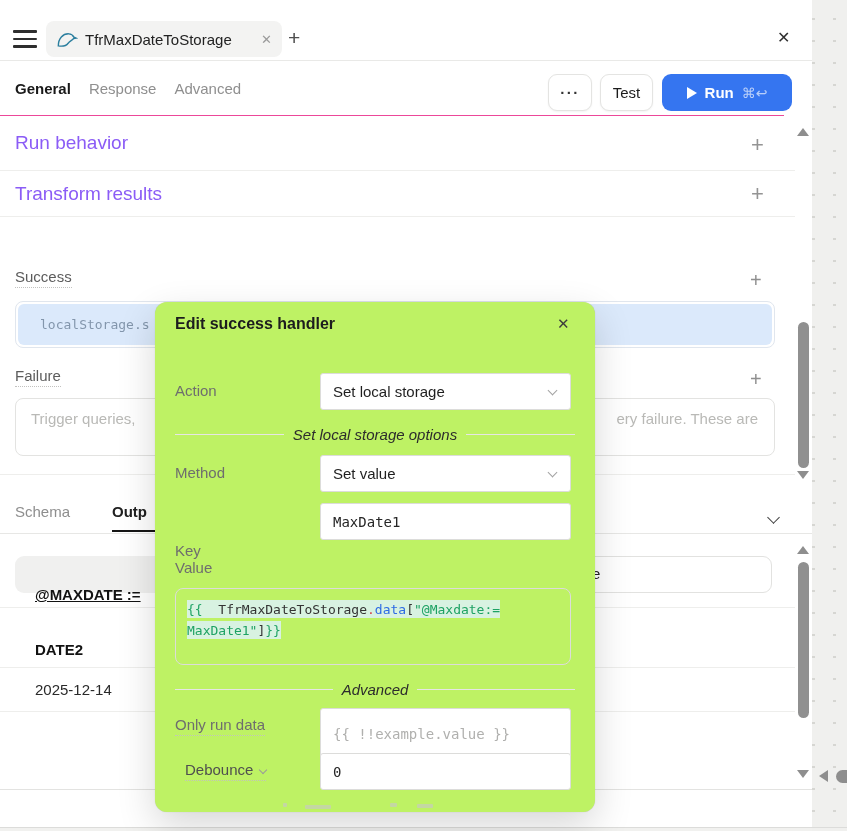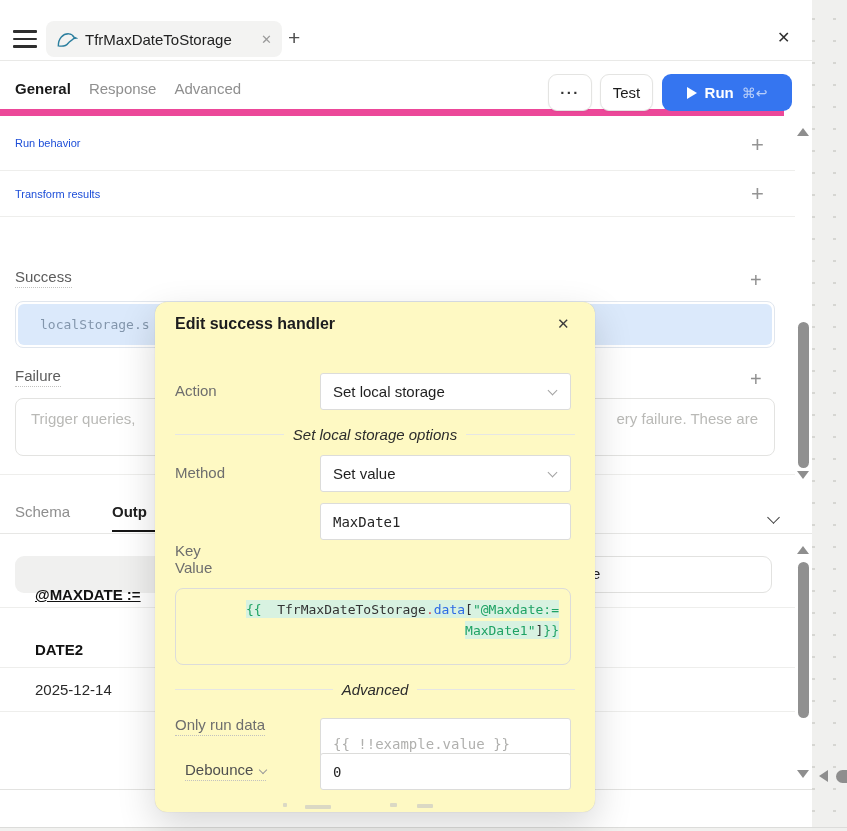--- a/index.html
+++ b/index.html
@@ -21,35 +21,35 @@
   .menu-btn { left:12px; top:28px; width:26px; height:22px; display:flex; flex-direction:column; justify-content:space-between; padding:2px 1px; cursor:pointer; }
   .menu-btn i { display:block; height:2.6px; background:#2e2e2e; border-radius:1px; }
   .query-tab { left:46px; top:21px; width:236px; height:36px; background:#f3f3f2; border-radius:8px; display:flex; align-items:center; padding:0 10px; }
   .query-tab .title { font-size:15px; font-weight:500; color:#222; flex:1; white-space:nowrap; }
   .tab-close { font-size:13px; color:#9a9a9a; margin-left:6px; }
   .new-tab { left:288px; top:26px; font-size:21px; font-weight:300; color:#4f4f4f; }
   .win-close { left:777px; top:28px; font-size:16px; color:#2f2f2f; }
   .mysql-ic { width:22px; height:19px; margin-right:7px; flex:none; }
 
   
-  .toolbar { left:0; top:61px; width:784px; height:55px; background:#fff; border-bottom:7px solid #ec4899; }
+  .toolbar { left:0; top:61px; width:784px; height:55px; background:#fff; border-bottom:1px solid #ec4899; }
   .nav-tabs { left:15px; top:0; height:55px; display:flex; align-items:center; gap:18px; }
   .nav-tab { font-size:15px; color:#8f8f8f; cursor:pointer; }
   .nav-tab.active { color:#191919; font-weight:600; }
   .btn { border:1px solid #e4e4e2; border-radius:9px; background:#fff; display:flex; align-items:center; justify-content:center; box-shadow:0 1px 2px rgba(0,0,0,.05); cursor:pointer; }
   .more-btn { left:548px; top:13px; width:44px; height:37px; font-size:15px; letter-spacing:1.5px; color:#333; font-weight:700; }
   .test-btn { left:600px; top:13px; width:53px; height:37px; font-size:15px; color:#1c1c1c; }
   .run-btn { left:662px; top:13px; width:130px; height:37px; background:var(--accent); border:none; border-radius:9px; display:flex; align-items:center; justify-content:center; gap:8px; cursor:pointer; }
   .run-btn .play { width:0; height:0; border-left:10px solid #fff; border-top:6px solid transparent; border-bottom:6px solid transparent; }
   .run-btn .lbl { color:#fff; font-size:15px; font-weight:600; }
   .run-btn .sc { color:rgba(255,255,255,.65); font-size:14px; }
 
   
   .sec-row { left:0; width:795px; padding-left:15px; display:flex; align-items:center; }
-  .sec-label { font-size:11px; color:#1d4ed8; }
+  .sec-label { font-size:19px; color:#8b5cf6; }
   .toggle { position:absolute; left:751px; font-size:22px; font-weight:300; color:#949494; line-height:1; cursor:pointer; }
   .hair { left:0; height:1px; background:#eeeeec; }
   .tip { border-bottom:1px dotted #c2c2c0; padding-bottom:2px; }
   .sub-label { font-size:15px; color:#5c5c5c; }
   .plus-sm { position:absolute; font-size:20px; font-weight:300; color:#8f8f8f; line-height:1; cursor:pointer; }
 
   .success-box { left:15px; top:301px; width:760px; height:47px; background:#fff; border:1px solid #e0e6ee; border-radius:8px; cursor:pointer; }
   .success-chip { position:absolute; left:2px; top:2px; right:2px; bottom:2px; background:var(--chipbg); border-radius:6px; display:flex; align-items:center; padding-left:22px; }
   .success-chip .code { font-family:"DejaVu Sans Mono", monospace; font-size:13px; color:#8396ac; }
 
@@ -68,22 +68,22 @@
   .td { position:absolute; left:35px; font-size:15px; color:#2a2a2a; }
 
   
   .tri-up, .tri-down { width:0; height:0; border-left:6px solid transparent; border-right:6px solid transparent; cursor:pointer; }
   .tri-up { border-bottom:8px solid #8e8e8e; }
   .tri-down { border-top:8px solid #8e8e8e; }
   .tri-left { width:0; height:0; border-top:6px solid transparent; border-bottom:6px solid transparent; border-right:9px solid #8e8e8e; cursor:pointer; }
   .thumb { width:11px; background:#909090; border-radius:6px; cursor:grab; }
 
   
-  .modal { left:155px; top:302px; width:440px; height:510px; background:#fef9c3; border-radius:12px;
-    box-shadow:0 0 1px rgba(0,0,0,.2), 0 14px 38px rgba(0,0,0,.16); z-index:10;text-align:right; }
+  .modal { left:155px; top:302px; width:440px; height:510px; background:#bef264; border-radius:12px;
+    box-shadow:0 0 1px rgba(0,0,0,.2), 0 14px 38px rgba(0,0,0,.16); z-index:10; }
   .modal * { position:absolute; }
   .m-title { left:20px; top:13px; font-size:16px; font-weight:600; color:#1c1c1e; }
   .m-close { left:402px; top:13px; font-size:15px; color:#3d3d3d; cursor:pointer; }
   .m-label { font-size:15px; color:#6e6e6e; white-space:nowrap; }
   .sel, .inp { left:165px; width:251px; height:37px; border:1px solid #dcdcda; border-radius:3px; background:#fff; display:flex; align-items:center; padding-left:12px; cursor:pointer; }
   .sel span { position:static; font-size:15px; color:#1f1f1f; }
   .sel .caret { position:absolute; right:14px; top:13px; width:7px; height:7px; border-right:1.6px solid #a3a3a3; border-bottom:1.6px solid #a3a3a3; transform:rotate(45deg); }
   .inp span { position:static; font-family:"DejaVu Sans Mono", monospace; font-size:14px; color:#262626; }
   .inp .phm { color:#b0b0ae; }
   .m-div { left:20px; width:400px; height:20px; display:flex; align-items:center; gap:9px; }
@@ -234,21 +234,21 @@
     <span class="code-line"><span class="hl"><span class="tok-green" style="position: static;">MaxDate1"</span><span class="tok-plain" style="position: static;">]</span><span class="tok-green" style="position: static;">}}</span></span></span>
   </div>
 
   <div class="m-div" style="top:377px;">
     <i></i>
       <span>Advanced</span>
       <i></i>
   </div>
 
   <span class="m-label tip" style="left:20px; top:414px;">Only run data</span>
-  <div class="inp" style="top:416px; height:52px;">
+  <div class="inp" style="top:406px; height:52px;">
     <span class="phm">{{ !!example.value }}</span>
   </div>
 
   <span class="m-label tip" style="left:30px; top:459px; color:#4f4f4f;"><span style="position:static;">Debounce</span><span class="dchev"></span></span>
   <div class="inp" style="top:451px;">
     <span>0</span>
   </div>
 
   <div class="frag" style="left:128px; top:501px; width:4px;"></div>
   <div class="frag" style="left:150px; top:503px; width:26px;"></div>

